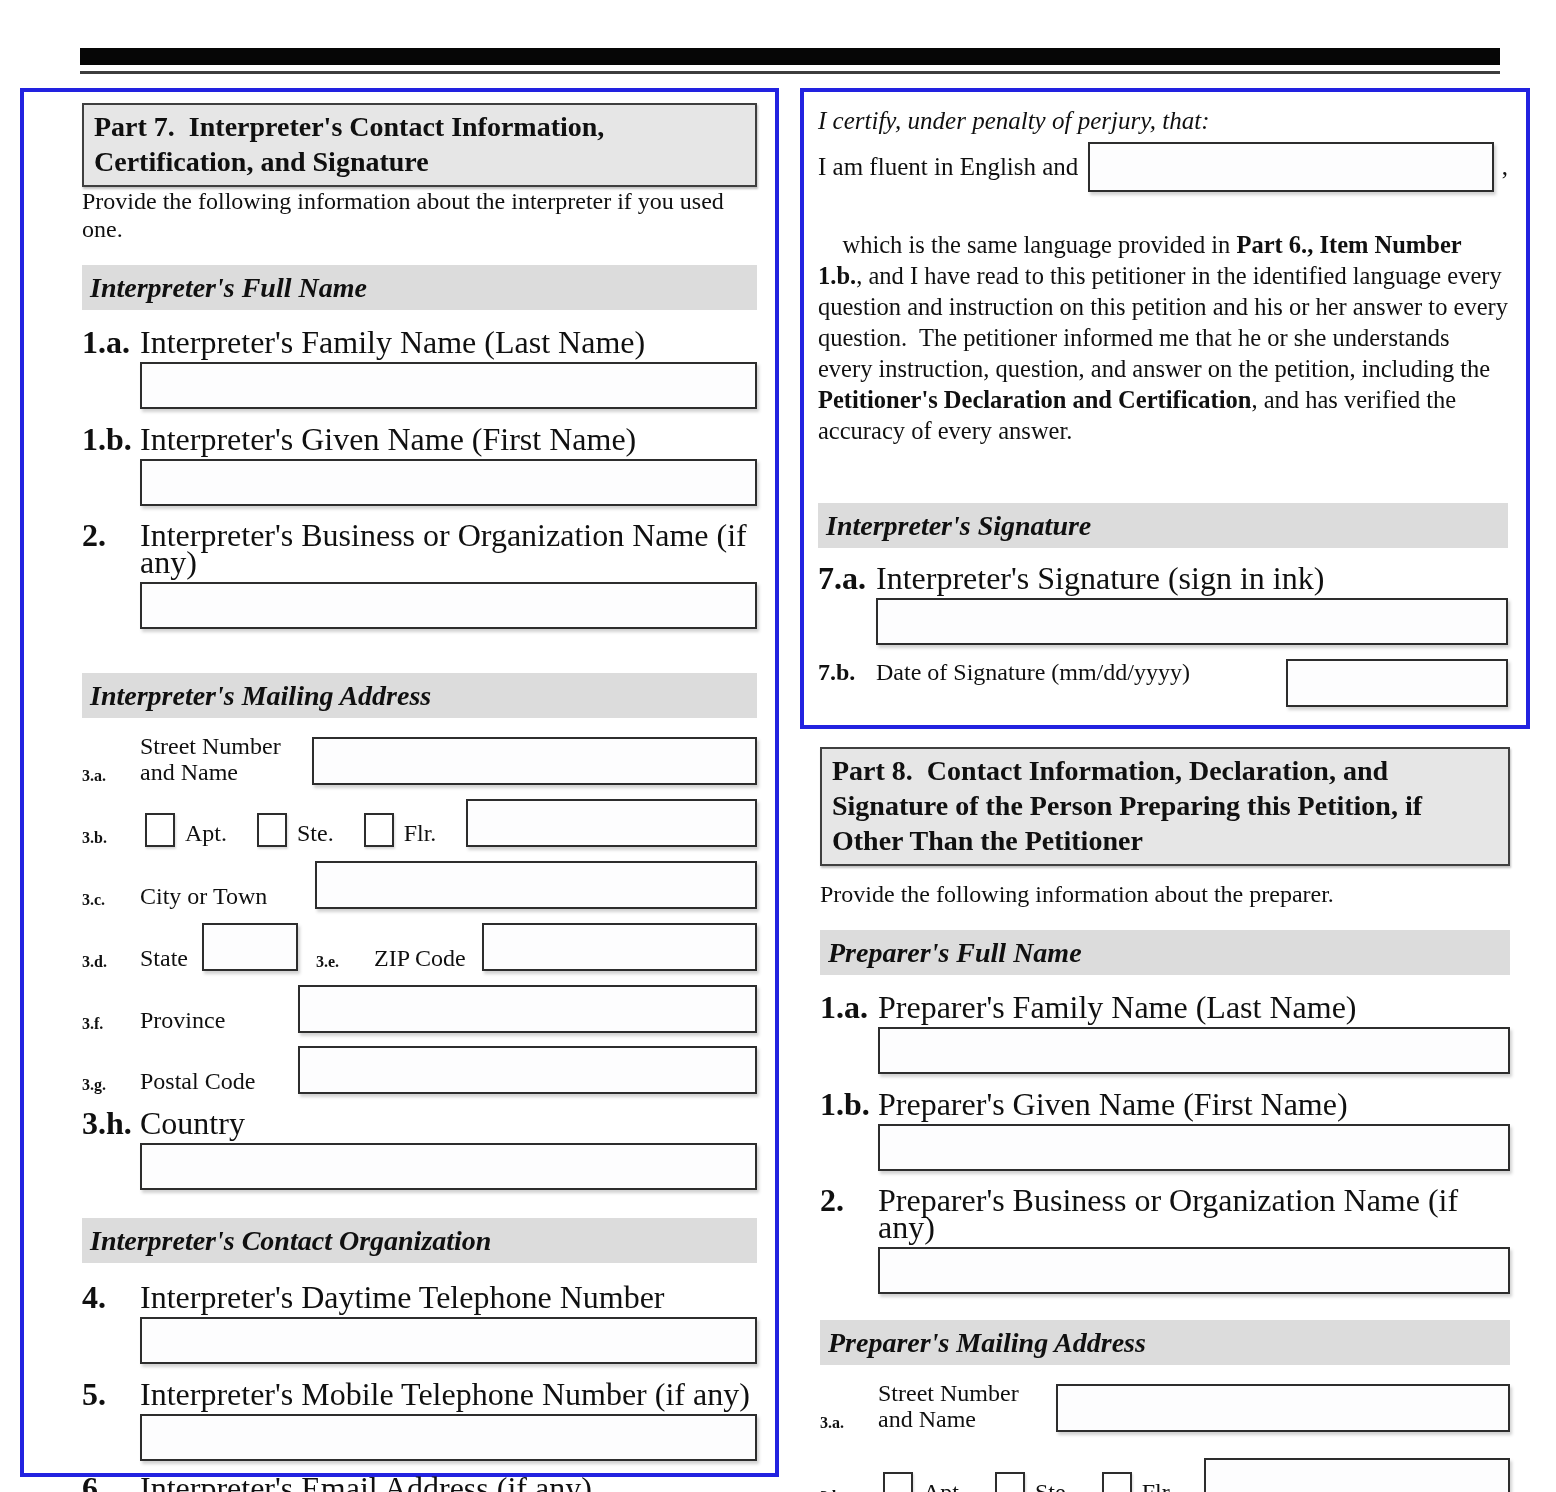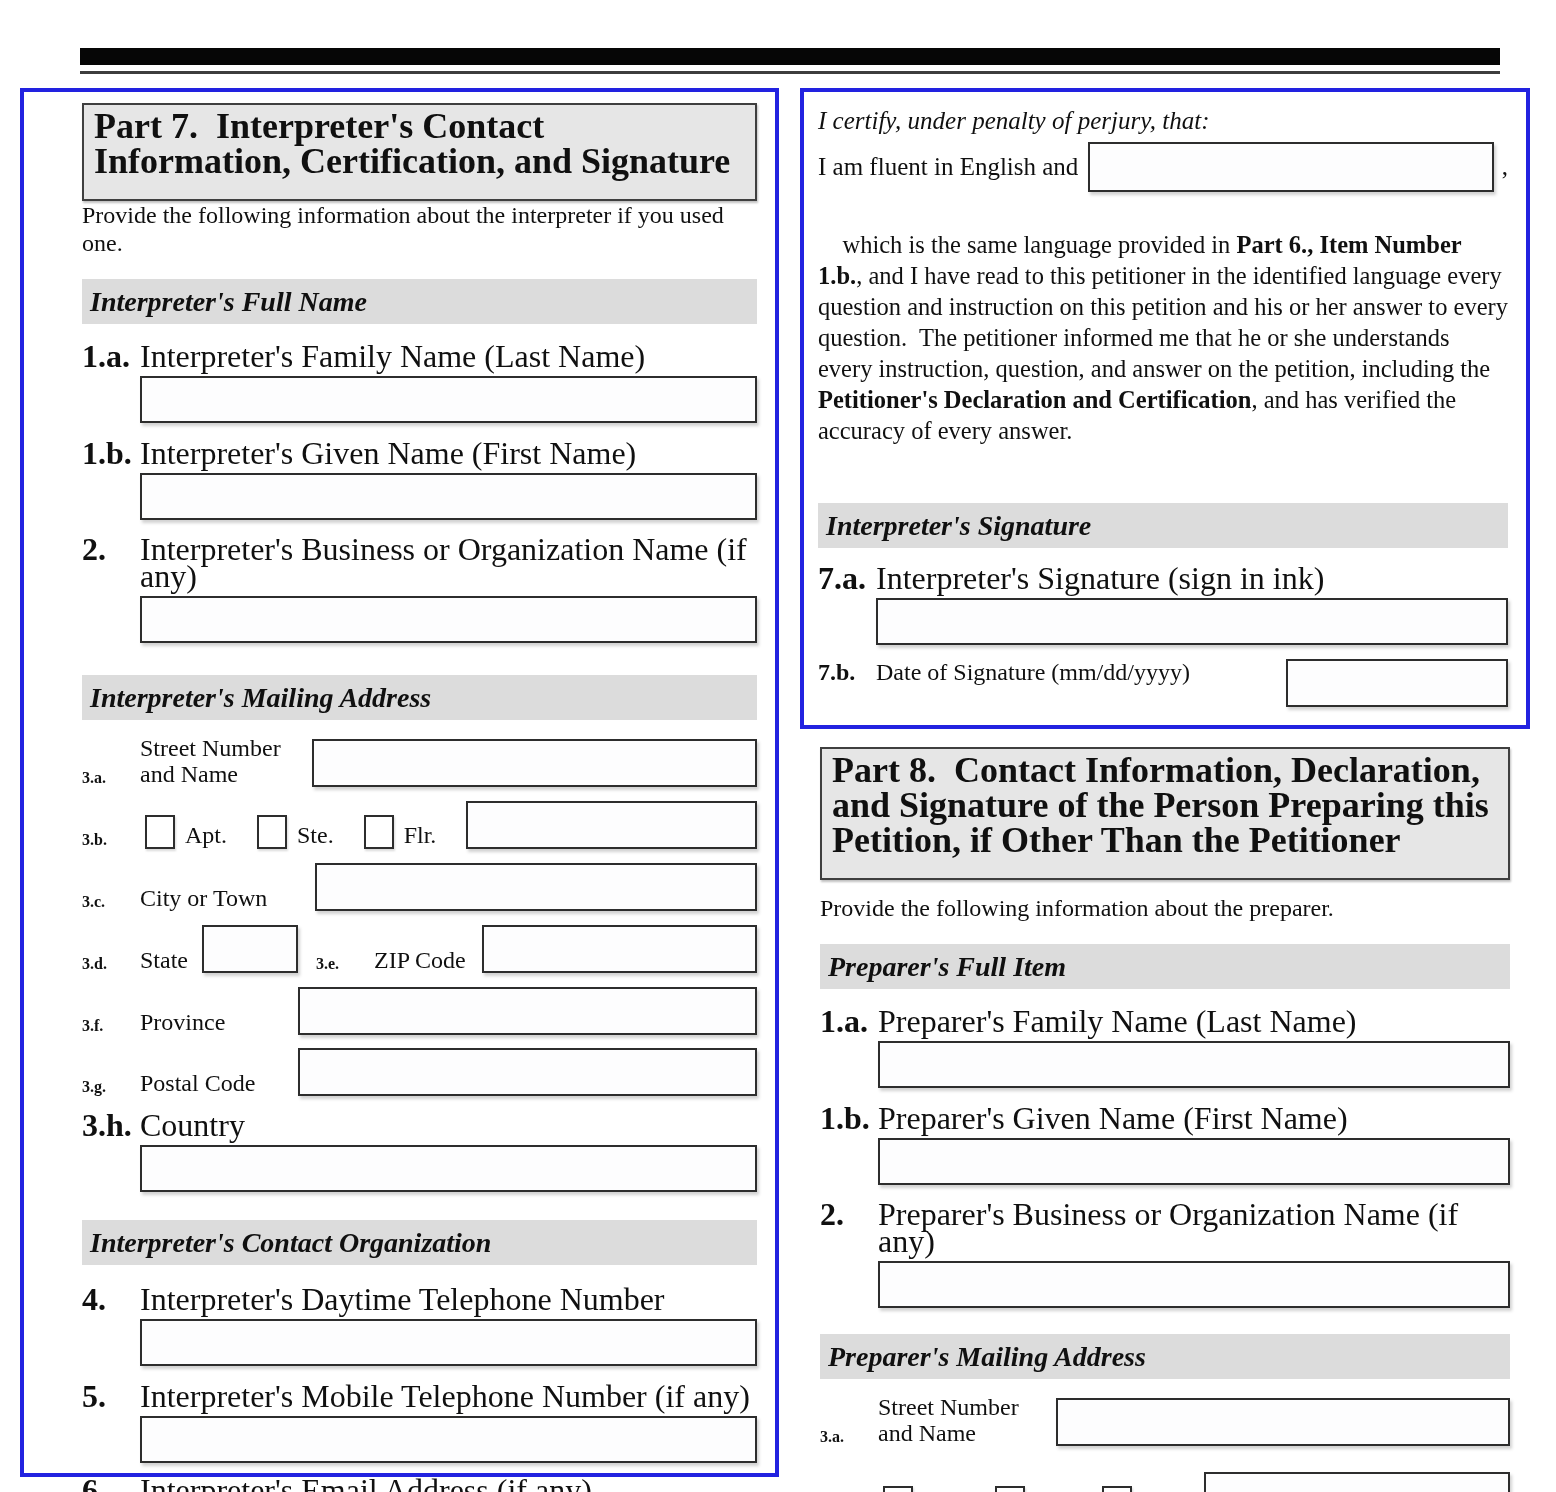--- a/index.html
+++ b/index.html
@@ -10,22 +10,22 @@
   
   .topbar{left:80px;top:48px;width:1420px;height:17px;background:#060606;}
   .topline{left:80px;top:71px;width:1420px;height:3px;background:#3d3d3d;}
 
   
   .hl{border:4px solid #2222e0;box-sizing:border-box;background:transparent;}
   #left-panel{left:20px;top:88px;width:759px;height:1389px;padding:0 18px 0 58px;}
   #right-panel{left:800px;top:88px;width:730px;height:641px;padding:0 18px 0 14px;}
   #right-lower{left:800px;top:745px;width:730px;padding:0 20px;box-sizing:border-box;}
 
-  .part-header{border:2px solid #3f3f3f;background:#e6e6e6;padding:4px 10px 20px;
-       font-weight:bold;font-size:36px;line-height:35px;white-space:pre-wrap;
+  .part-header{border:2px solid #3f3f3f;background:#e6e6e6;padding:4px 10px 6px;
+       font-weight:bold;font-size:28px;line-height:35px;white-space:pre-wrap;
        box-shadow:1px 2px 2px rgba(0,0,0,0.25);}
   .band{background:#dcdcdc;height:45px;display:flex;align-items:center;
        font-style:italic;font-weight:bold;font-size:28px;padding-left:8px;}
   .intro{font-size:24px;line-height:28px;}
 
   .label-row{display:flex;font-size:32px;line-height:27px;}
   .num{font-weight:bold;flex:none;width:58px;}
   .input{box-sizing:border-box;border:2px solid #2d2d2d;background:#fdfdfe;height:47px;
        box-shadow:2px 3px 3px rgba(0,0,0,0.18);}
   .input.full{margin:6px 0 0 58px;}
@@ -72,21 +72,21 @@
     <span>Interpreter's Given Name (First Name)</span>
   </div>
   <div class="input full"></div>
 
   <div class="label-row" style="margin-top:16px">
     <span class="num">2.</span>
     <span>Interpreter's Business or Organization Name (if any)</span>
   </div>
   <div class="input full"></div>
 
-  <div class="band" style="margin-top:32px">Interpreter's Mailing Address</div>
+  <div class="band" style="margin-top:44px">Interpreter's Mailing Address</div>
 
   <div class="side-row" style="margin-top:15px">
     <span class="num">3.a.</span>
     <span class="side-label" style="width:172px">Street Number and Name</span>
     <div class="input grow h48"></div>
   </div>
 
   <div class="side-row" style="margin-top:14px">
     <span class="num">3.b.</span>
     <span class="cb"></span>
@@ -183,21 +183,21 @@
   </div>
 
 </div>
 
 <div id="right-lower" class="abs">
 
   <div class="part-header" style="margin-top:2px">Part 8.  Contact Information, Declaration, and Signature of the Person Preparing this Petition, if Other Than the Petitioner</div>
 
   <div class="intro" style="margin-top:14px">Provide the following information about the preparer.</div>
 
-  <div class="band" style="margin-top:22px">Preparer's Full Item</div>
+  <div class="band" style="margin-top:22px">Preparer's Full Name</div>
 
   <div class="label-row" style="margin-top:19px">
     <span class="num">1.a.</span>
     <span>Preparer's Family Name (Last Name)</span>
   </div>
   <div class="input full"></div>
 
   <div class="label-row" style="margin-top:17px">
     <span class="num">1.b.</span>
     <span>Preparer's Given Name (First Name)</span>

